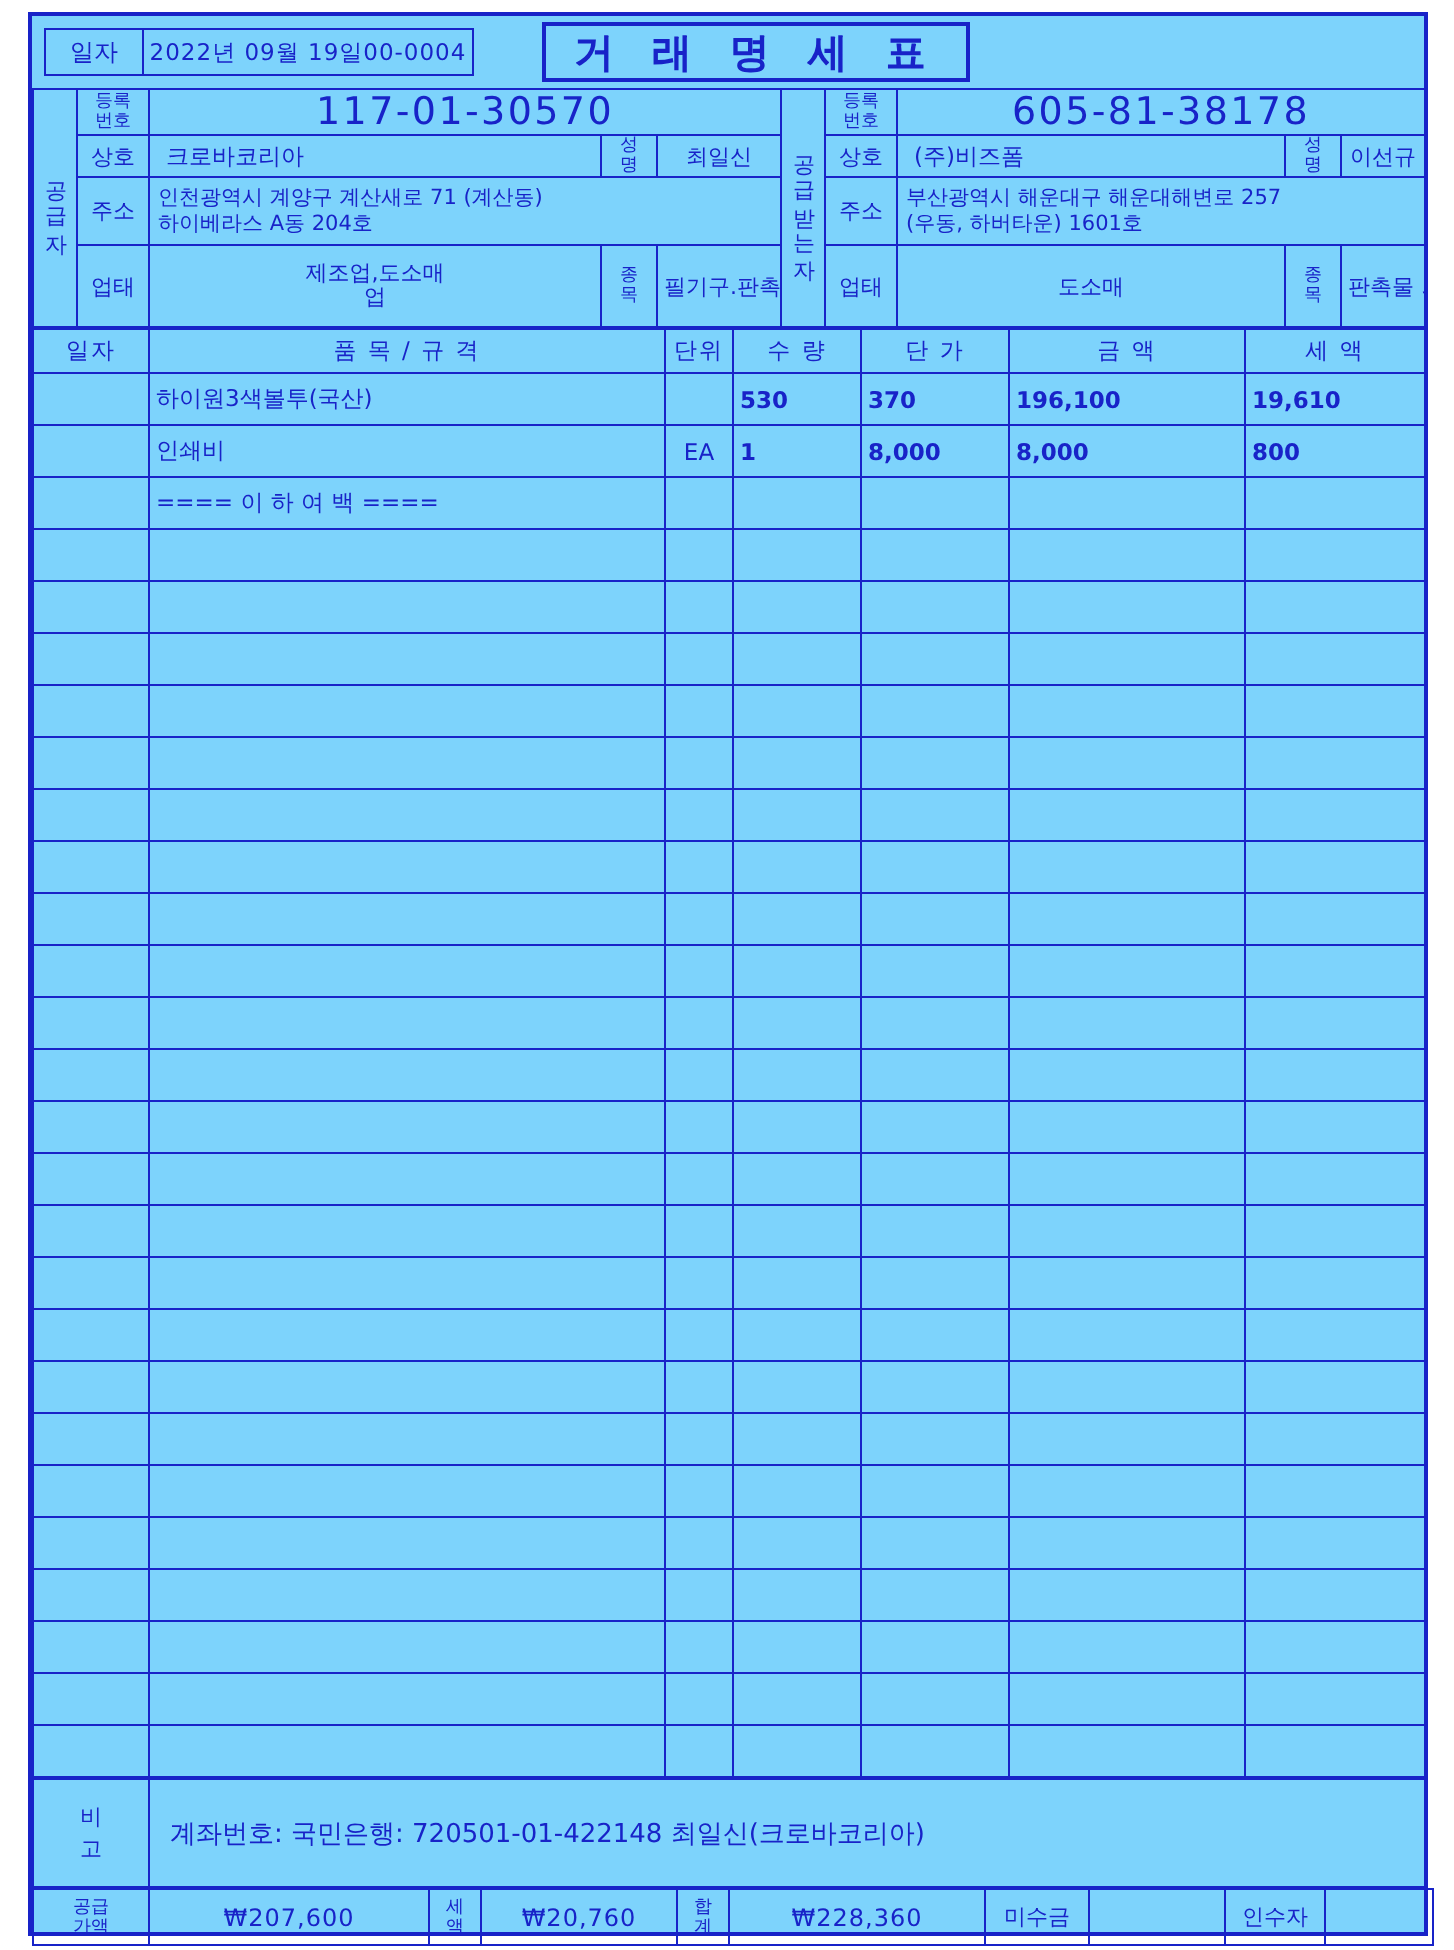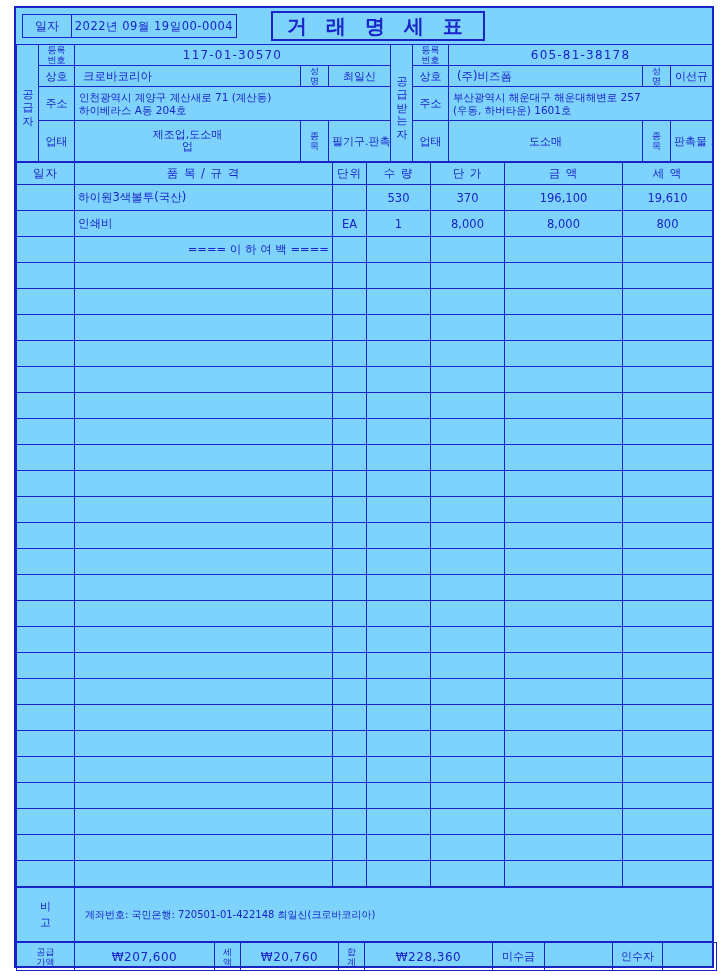--- a/index.html
+++ b/index.html
@@ -33,21 +33,21 @@
     border: 1px solid #1823c8;
     padding: 0 3px;
     font-size: 11px;
     color: #1823c8;
     vertical-align: middle;
     height: 18px;
     overflow: hidden;
     white-space: nowrap;
   }
   .c { text-align: center; }
-  .r { text-align: center; }
+  .r { text-align: left; font-weight: bold; }
   .l { text-align: left; }
 
   
   .hdr {
     height: 36px;
     position: relative;
     border-bottom: none;
   }
   .hdr-wrap {
     display: flex;
@@ -99,21 +99,21 @@
     display: inline-block;
   }
   .tiny2 {
     font-size: 9px;
     line-height: 10px;
     text-align: center;
     display: block;
   }
   .regno {
     text-align: center;
-    font-size: 12px;
+    font-size: 19px;
     letter-spacing: 1.2px;
   }
   .addr-cell {
     font-size: 10.5px;
     line-height: 13px;
     white-space: normal;
     padding: 1px 4px;
     margin-top: 10px;
   }
 
@@ -121,21 +121,21 @@
   .col-head td {
     height: 22px;
     text-align: center;
     font-size: 11.5px;
     letter-spacing: 1px;
   }
   .item-row td { height: 26px; font-size: 11.5px; }
   .blank-row td { height: 26px; }
 
   
-  .memo-cell { font-size: 10px; padding-left: 10px; }
+  .memo-cell { font-size: 13px; padding-left: 10px; }
   .tot-val {
     text-align: center;
     font-size: 12px;
     letter-spacing: 0.5px;
   }
   .stack {
     font-size: 9px;
     line-height: 10px;
     text-align: center;
   }
@@ -271,21 +271,21 @@
       <td class="c"></td>
       <td class="l">인쇄비</td>
       <td class="c">EA</td>
       <td class="r">1</td>
       <td class="r">8,000</td>
       <td class="r">8,000</td>
       <td class="r">800</td>
     </tr>
     <tr class="item-row">
       <td class="c"></td>
-      <td class="c" style="text-align:right">====  이  하  여  백   ====</td>
+      <td class="c" style="text-align:left">====  이  하  여  백   ====</td>
       <td class="c"></td>
       <td class="r"></td>
       <td class="r"></td>
       <td class="r"></td>
       <td class="r"></td>
     </tr>
 
     </tbody>
       <tbody id="blank-rows">
         <tr class="blank-row">

